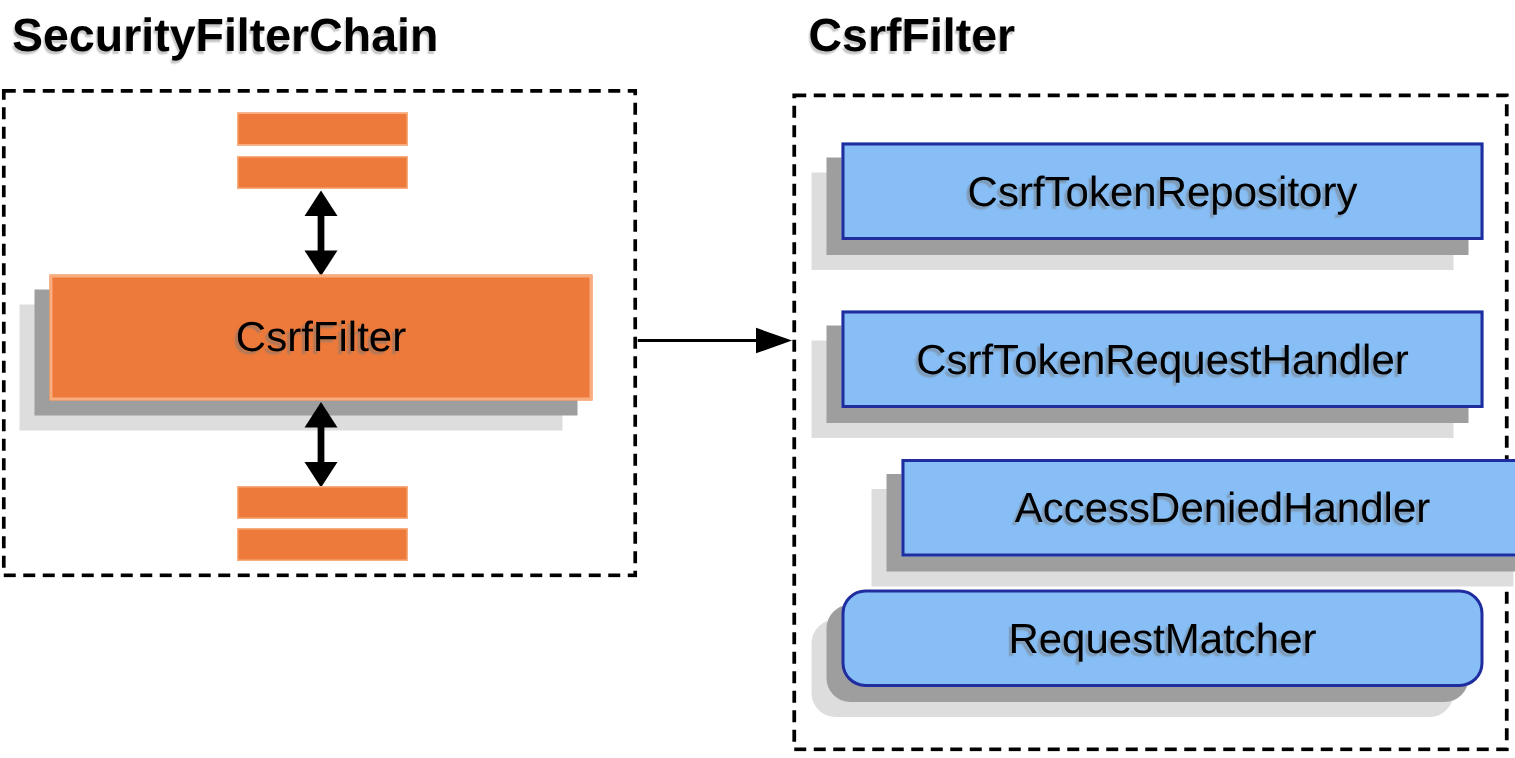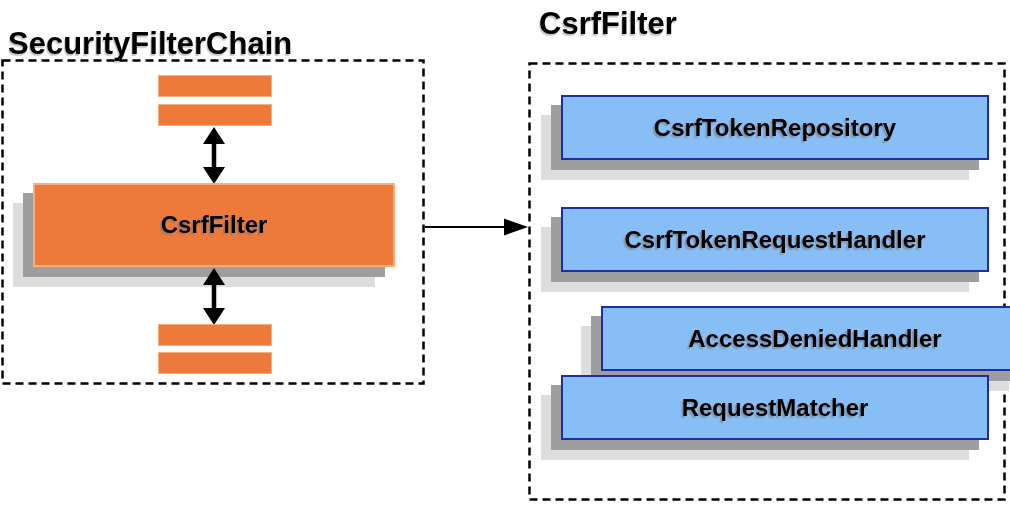--- a/index.html
+++ b/index.html
@@ -13,41 +13,41 @@
   }
   .abs { position: absolute; }
 
   .group-title {
     font-size: 31px;
     font-weight: bold;
     letter-spacing: 0px;
     text-shadow: -1px 2px 1px rgba(130,130,130,0.45);
     white-space: nowrap;
   }
-  #title-left  { left: 8px;  top: 6px; margin-top: 20px; }
+  #title-left  { left: 8px;  top: 6px; }
   #title-right { left: 539px; top: 6px; }
 
   .dashed-frame { pointer-events: none; }
   #frame-left  { left: 1px;   top: 59px; width: 424px; height: 326px; }
   #frame-right { left: 528px; top: 62px; width: 478px; height: 439px; }
 
   .mini-bar {
     background: #ED7A3B;
     border: 1px solid #F8AD7E;
     width: 112px; height: 20px;
     left: 158px;
   }
   #bar-1 { top: 75px; }
   #bar-2 { top: 104px; }
   #bar-3 { top: 324px; }
   #bar-4 { top: 352px; }
 
   .node-label {
-    font-size: 24px;
-    font-weight: bold;
+    font-size: 28px;
+    font-weight: normal;
     text-align: center;
     text-shadow: -2px 2px 1px rgba(120,120,120,0.5);
     white-space: nowrap;
   }
 
   #csrf-filter-node {
     left: 33px; top: 183px;
     width: 358px; height: 80px;
     background: #ED7A3B;
     border: 2px solid #F8AD7E;
@@ -59,21 +59,21 @@
     left: 561px;
     width: 424px; height: 61px;
     background: #87BEF5;
     border: 2px solid #1F2D9F;
     box-shadow: -10px 10px 0 #9E9E9E, -20px 20px 0 #DDDDDD;
     line-height: 61px;
   }
   #blue-node-0 { top: 95px; }
   #blue-node-1 { top: 207px; }
   #blue-node-2 { top: 306px; margin-left: 40px; }
-  #blue-node-3 { top: 375px; }
+  #blue-node-3 { top: 393px; border-radius: 16px; }
 
   .connector { pointer-events: none; }
   #varrow-top    { left: 201px; top: 127px; }
   #varrow-bottom { left: 201px; top: 268px; }
   #harrow        { left: 425px; top: 216px; }
 </style>
 </head>
 <body>
 
 <div class="abs group-title" id="title-left">SecurityFilterChain</div>

